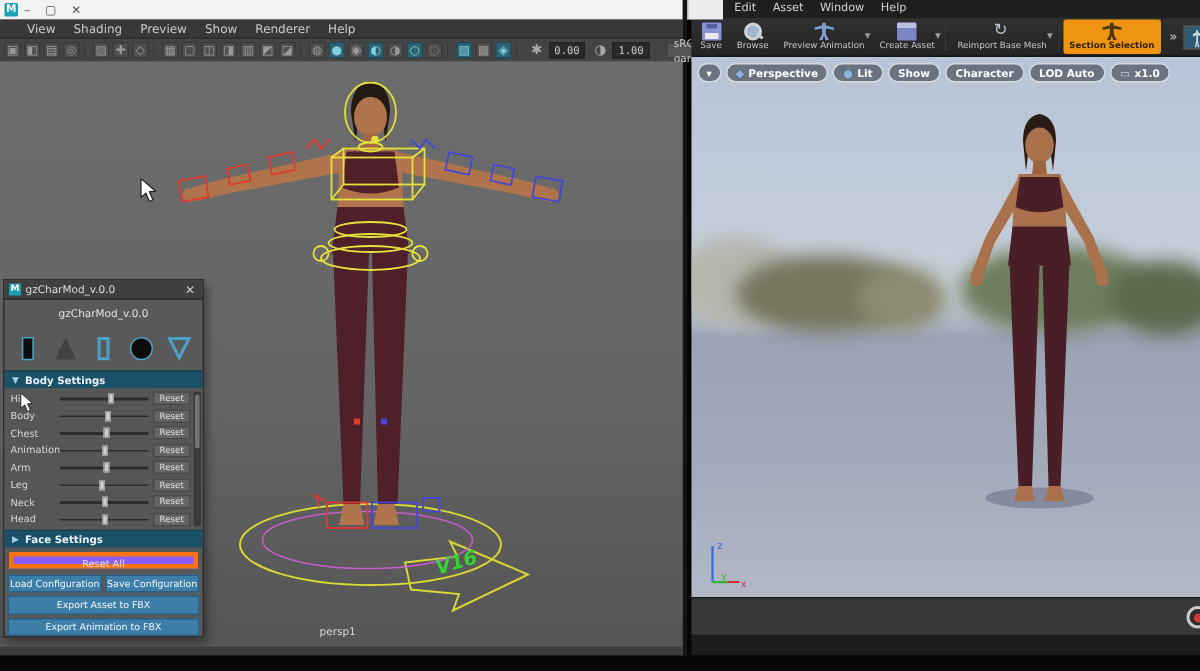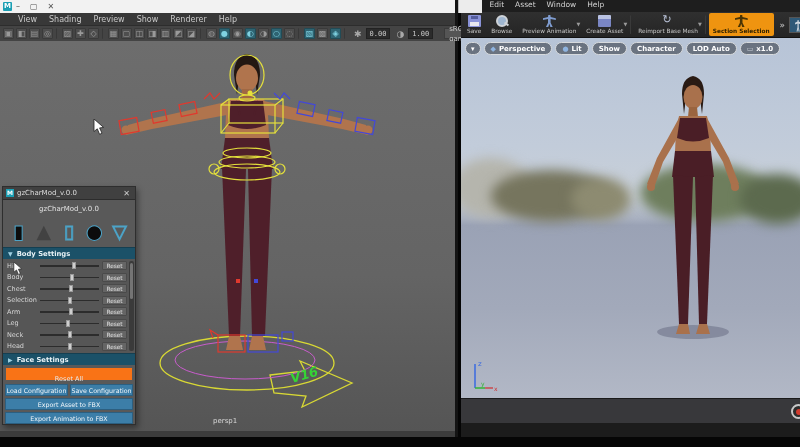--- a/index.html
+++ b/index.html
@@ -48,21 +48,21 @@
   .p-sechead .tri { font-size:6px; color:#9fd0e2; }
   .p-sliders { position:relative; padding:1px 8px 1px 4px; background:#565656; }
   .p-scroll { position:absolute; right:1px; top:2px; width:5px; bottom:2px; background:#3a3a3a; border-radius:2px; }
   .p-scroll::after { content:""; position:absolute; left:1px; right:1px; top:2px; height:40%; background:#747474; border-radius:2px; }
   .p-srow { display:flex; align-items:center; height:11.5px; gap:3px; }
   .p-slabel { width:30px; font-size:6.5px; color:#d6d6d6; }
   .p-track { position:relative; flex:1; height:7px; }
   .p-track::before { content:""; position:absolute; left:0; right:0; top:3px; height:1.5px; background:#2c2c2c; }
   .p-handle { position:absolute; top:0; width:4px; height:7px; background:#cfcfcf; border:1px solid #9a9a9a; transform:translateX(-50%); }
   .p-reset { width:25px; height:9px; background:#656565; border:1px solid #4a4a4a; color:#e2e2e2; font-size:5.8px; text-align:center; line-height:8px; border-radius:1px; }
-  .p-resetall { margin:3px 3px 2px; height:11px; background:#8b5cf6; border:6px solid #f97316; text-align:center; font-size:6.5px; line-height:10px; color:#e8e8e8; }
+  .p-resetall { margin:3px 3px 2px; height:11px; background:#8b5cf6; border:3px solid #f97316; text-align:center; font-size:6.5px; line-height:10px; color:#e8e8e8; }
   .p-btnrow { display:flex; gap:2px; padding:2px 2px 0; }
   .p-bluebtn { flex:1; height:12px; background:#3c7ea8; border:1px solid #2c5f80; color:#f0f6fa; text-align:center; font-size:6.3px; line-height:11px; }
   .p-bluebtn.wide { margin:2px 2px 0; height:12px; }
   .p-cursor { position:absolute; left:7px; top:12px; z-index:5; }
 
   
   .ue { position:absolute; left:461px; top:0; width:339px; height:437px; background:#1c1c1c; }
   .ue-tabbar { height:14px; background:#111; display:flex; align-items:flex-end; padding-left:24px; }
   .ue-tab { height:13px; background:#3c3c42; border-radius:4px 4px 0 0; display:flex; align-items:center; gap:3px; padding:0 6px; }
   .ue-tabicon { width:7px; height:7px; background:#a24ab4; border-radius:1px; }
@@ -303,21 +303,21 @@
 
             <div class="p-srow">
               <span class="p-slabel">Chest</span>
               <span class="p-track">
                 <span class="p-handle" style="left: 53%;"></span>
               </span>
               <span class="p-reset">Reset</span>
             </div>
 
             <div class="p-srow">
-              <span class="p-slabel">Selection</span>
+              <span class="p-slabel">Animation</span>
               <span class="p-track">
                 <span class="p-handle" style="left: 50%;"></span>
               </span>
               <span class="p-reset">Reset</span>
             </div>
 
             <div class="p-srow">
               <span class="p-slabel">Arm</span>
               <span class="p-track">
                 <span class="p-handle" style="left: 52%;"></span>

